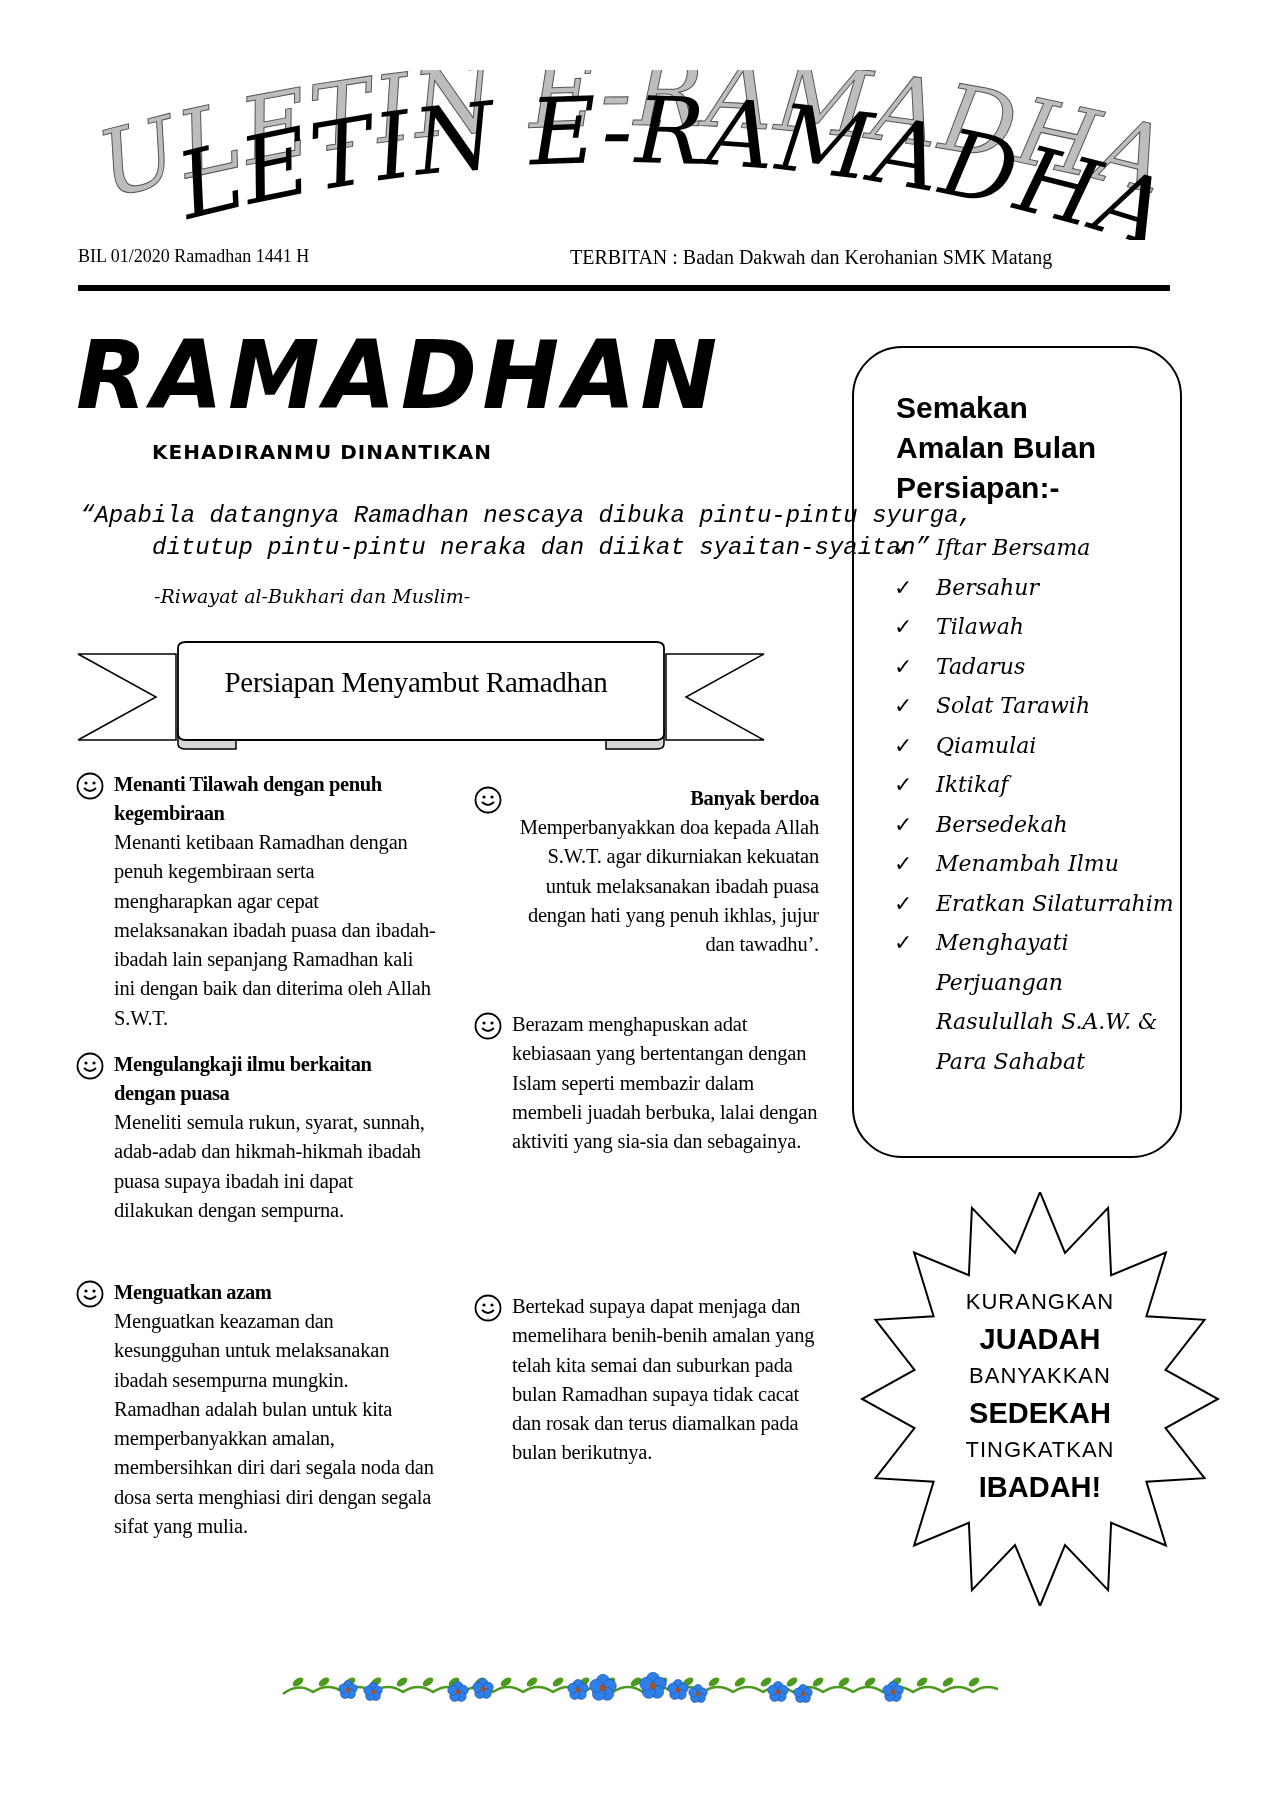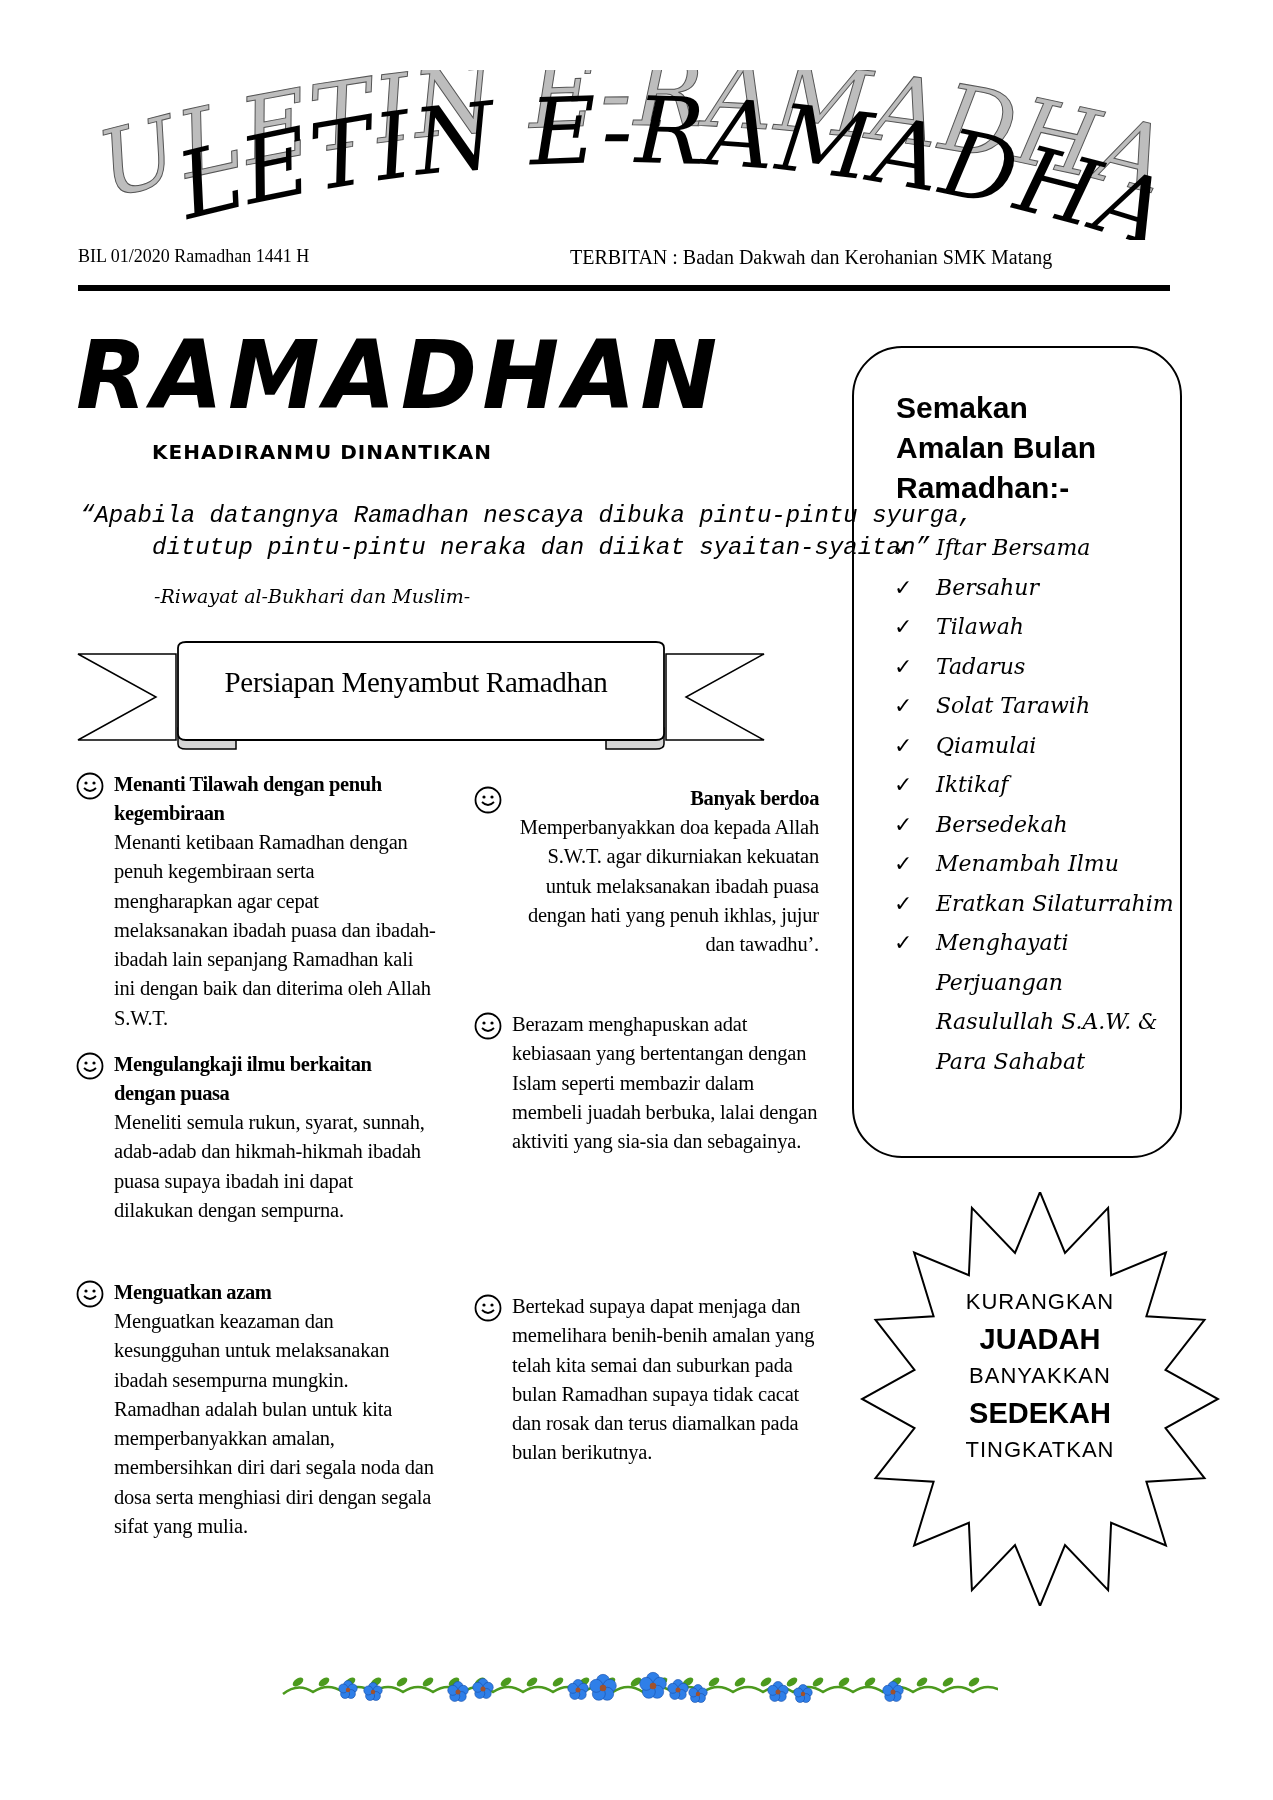--- a/index.html
+++ b/index.html
@@ -157,21 +157,21 @@
       <circle cx="18" cy="11" r="1.6"></circle>
       <path d="M8 16 Q14 22 20 16" fill="none" stroke="#000" stroke-width="1.8"></path>
     </svg>
   <div class="body">Bertekad supaya dapat menjaga dan memelihara benih-benih amalan yang telah kita semai dan suburkan pada bulan Ramadhan supaya tidak cacat dan rosak dan terus diamalkan pada bulan berikutnya.</div>
 </div>
 
 <div class="abs checkbox"></div>
 <div class="abs check-title">
   <div>Semakan</div>
   <div>Amalan Bulan</div>
-  <div>Ramadhan:-</div>
+  <div>Persiapan:-</div>
 </div>
 <ul class="abs check-list">
   <li><span class="tick">✓</span><span>Iftar Bersama</span></li>
   <li><span class="tick">✓</span><span>Bersahur</span></li>
   <li><span class="tick">✓</span><span>Tilawah</span></li>
   <li><span class="tick">✓</span><span>Tadarus</span></li>
   <li><span class="tick">✓</span><span>Solat Tarawih</span></li>
   <li><span class="tick">✓</span><span>Qiamulai</span></li>
   <li><span class="tick">✓</span><span>Iktikaf</span></li>
   <li><span class="tick">✓</span><span>Bersedekah</span></li>
@@ -184,20 +184,21 @@
   <svg viewBox="0 0 360 414" id="burst-svg">
     <polygon id="burst-poly" fill="#fff" stroke="#000" stroke-width="2" points="180.0,0.0 205.0,61.0 248.1,15.8 251.1,83.2 305.9,60.6 286.4,124.3 344.5,127.8 305.5,178.0 358.0,207.0 305.5,236.0 344.5,286.2 286.4,289.7 305.9,353.4 251.1,330.8 248.1,398.2 205.0,353.0 180.0,414.0 155.0,353.0 111.9,398.2 108.9,330.8 54.1,353.4 73.6,289.7 15.5,286.2 54.5,236.0 2.0,207.0 54.5,178.0 15.5,127.8 73.6,124.3 54.1,60.6 108.9,83.2 111.9,15.8 155.0,61.0"></polygon>
   </svg>
 </div>
 <div class="abs burst-text">
   <span class="thin">KURANGKAN</span>
   <span class="bold">JUADAH</span>
   <span class="thin">BANYAKKAN</span>
   <span class="bold">SEDEKAH</span>
   <span class="thin">TINGKATKAN</span>
+  <span class="bold">IBADAH!</span>
 </div>
 
 <div class="abs floral">
   <svg viewBox="0 0 720 50" id="floral-svg">
       <path d="M 5 32 Q 20 20 35 30 Q 50 20 65 30 Q 80 20 95 30 Q 110 20 125 30 Q 140 20 155 30 Q 170 20 185 30 Q 200 20 215 30 Q 230 20 245 30 Q 260 20 275 30 Q 290 20 305 30 Q 320 20 335 30 Q 350 20 365 30 Q 380 20 395 30 Q 410 20 425 30 Q 440 20 455 30 Q 470 20 485 30 Q 500 20 515 30 Q 530 20 545 30 Q 560 20 575 30 Q 590 20 605 30 Q 620 20 635 30 Q 650 20 665 30 Q 680 20 695 30 Q 710 20 725 30" fill="none" stroke="#4c9a1e" stroke-width="2.5"></path>
       <ellipse cx="20" cy="20" rx="6" ry="3.5" transform="rotate(-35 20 20)" fill="#4c9a1e"></ellipse>
       <ellipse cx="46" cy="20" rx="6" ry="3.5" transform="rotate(-35 46 20)" fill="#4c9a1e"></ellipse>
       <ellipse cx="72" cy="20" rx="6" ry="3.5" transform="rotate(-35 72 20)" fill="#4c9a1e"></ellipse>
       <ellipse cx="98" cy="20" rx="6" ry="3.5" transform="rotate(-35 98 20)" fill="#4c9a1e"></ellipse>
       <ellipse cx="124" cy="20" rx="6" ry="3.5" transform="rotate(-35 124 20)" fill="#4c9a1e"></ellipse>

